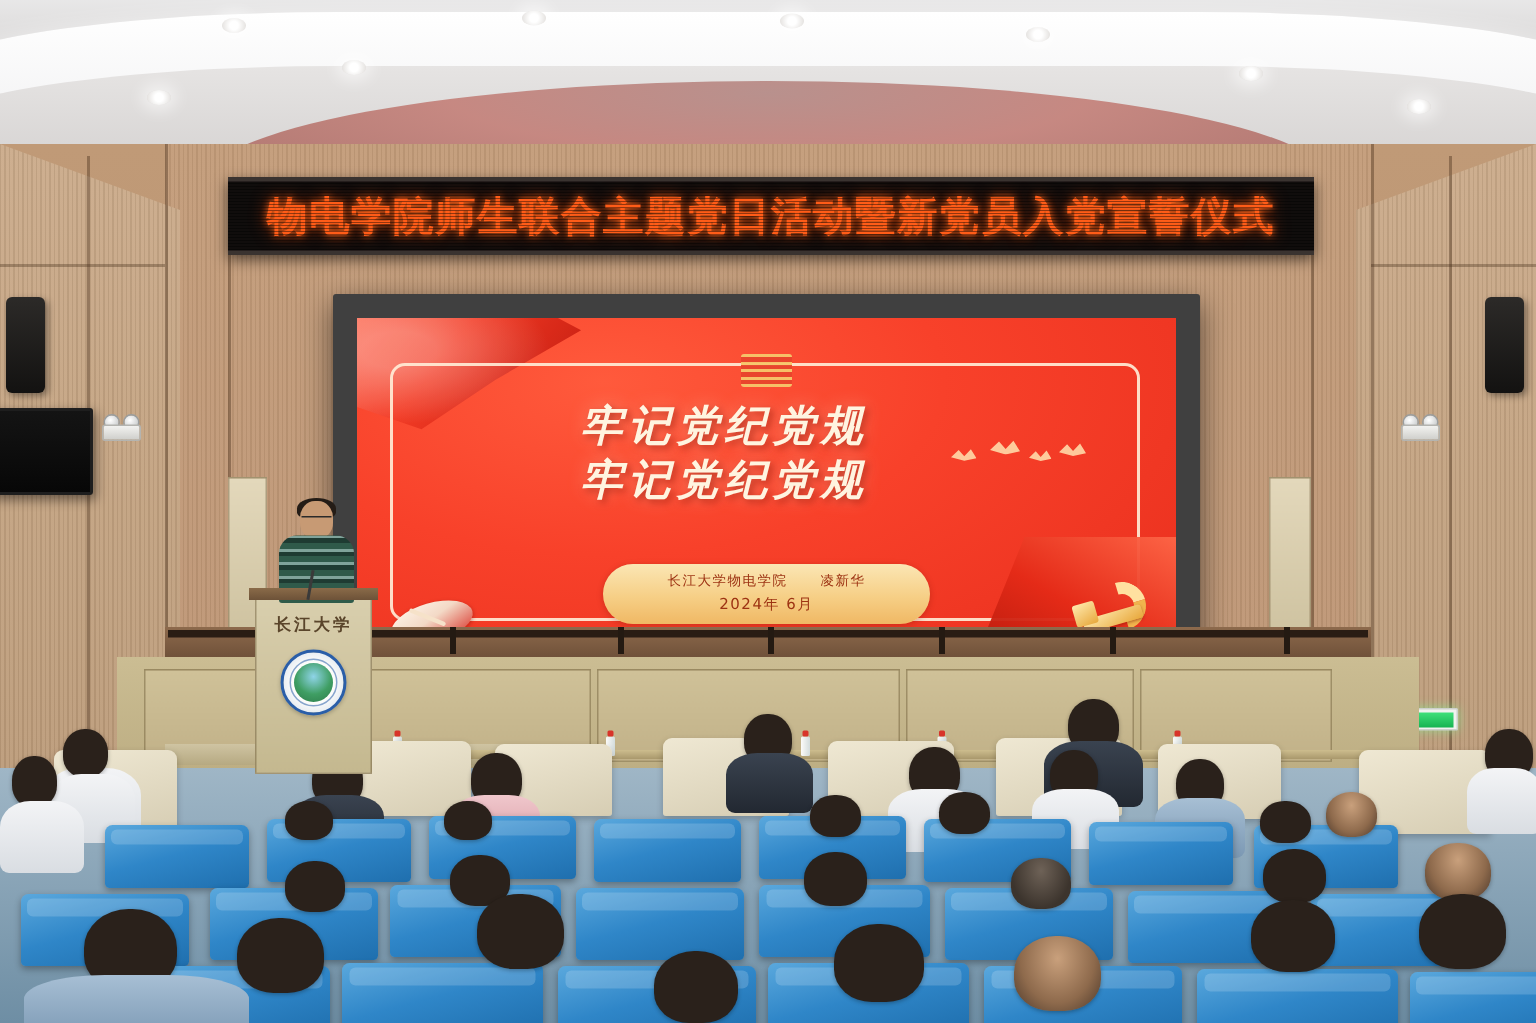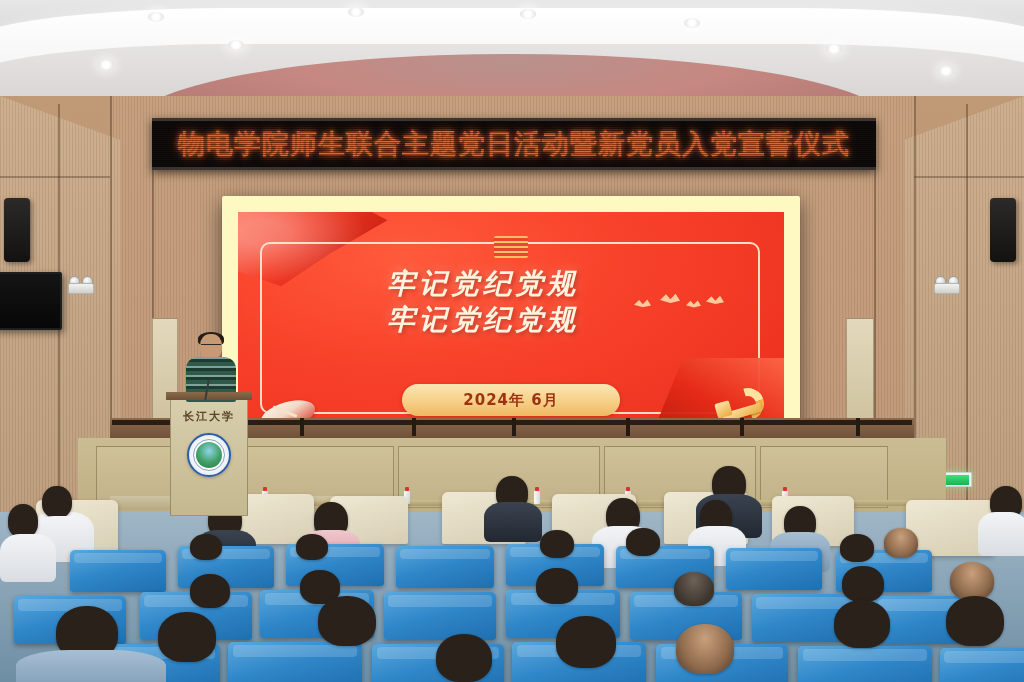--- a/index.html
+++ b/index.html
@@ -83,21 +83,21 @@
   }
   .led-scan {
     position:absolute; inset:0;
     background:repeating-linear-gradient(0deg, rgba(0,0,0,.42) 0 1px, rgba(0,0,0,0) 1px 2px);
     pointer-events:none;
   }
 
   
   .screen-bezel {
     position:absolute; left:222px; top:196px; width:578px; height:268px;
-    background:#fef9c3; border-radius:2px;
+    background:#404040; border-radius:2px;
     box-shadow:0 6px 20px rgba(0,0,0,.55);
     padding:16px;
   }
   .slide {
     position:relative; width:100%; height:100%; overflow:hidden;
     background:
       radial-gradient(ellipse at 30% 18%, #ff5a3c 0%, #f8412a 42%, #e82d1c 100%);
   }
   .ribbon-tl {
     position:absolute; left:-14px; top:-16px; width:190px; height:110px;
@@ -150,21 +150,21 @@
     opacity:.9;
   }
   .name-pill {
     position:absolute; left:50%; bottom:32px; transform:translateX(-50%);
     width:218px; padding:5px 0 6px;
     border-radius:20px; text-align:center;
     background:linear-gradient(180deg,#fbe6b4 0%, #f6cf86 55%, #f0b864 100%);
     box-shadow:0 1px 4px rgba(120,20,0,.3);
   }
   .pill-line1 { font-family:"DejaVu Sans",sans-serif; font-size:9px; color:#9d3313; letter-spacing:1px; }
-  .pill-line2 { font-family:"DejaVu Sans",sans-serif; font-size:15px; color:#9d3313; letter-spacing:1px; margin-top:2px; font-weight:bold; }
+  .pill-line2 { font-family:"DejaVu Sans",sans-serif; font-size:10px; color:#9d3313; letter-spacing:1px; margin-top:2px; font-weight:normal; }
   .pill-name { margin-left:18px; }
   .party-emblem {
     position:absolute; right:14px; bottom:16px; width:54px; height:48px;
   }
   .hammer, .sickle {
     position:absolute; background:linear-gradient(160deg,#ffe9ae,#e8a83c);
     box-shadow:0 1px 2px rgba(120,20,0,.45);
   }
   .hammer { left:6px; top:24px; width:40px; height:9px; transform:rotate(-16deg); border-radius:2px; }
   .hammer-head { position:absolute; left:0px; top:18px; width:15px; height:15px;
@@ -438,20 +438,24 @@
       </div>
 
       <div class="doves">
         <div class="dove" style="left:0;top:8px;width:17px;height:11px"></div>
         <div class="dove" style="left:26px;top:2px;width:20px;height:13px"></div>
         <div class="dove" style="left:52px;top:9px;width:15px;height:10px"></div>
         <div class="dove" style="left:72px;top:4px;width:18px;height:12px"></div>
       </div>
 
       <div class="name-pill">
+        <div class="pill-line1">
+          <span>长江大学物电学院</span>
+          <span class="pill-name">凌新华</span>
+        </div>
         <div class="pill-line2">2024年  6月</div>
       </div>
 
       <div class="gong-left">
         <div class="gong-disc"></div>
         <div class="gong-stick"></div>
       </div>
 
       <div class="ribbon-br"></div>
       <div class="party-emblem">

